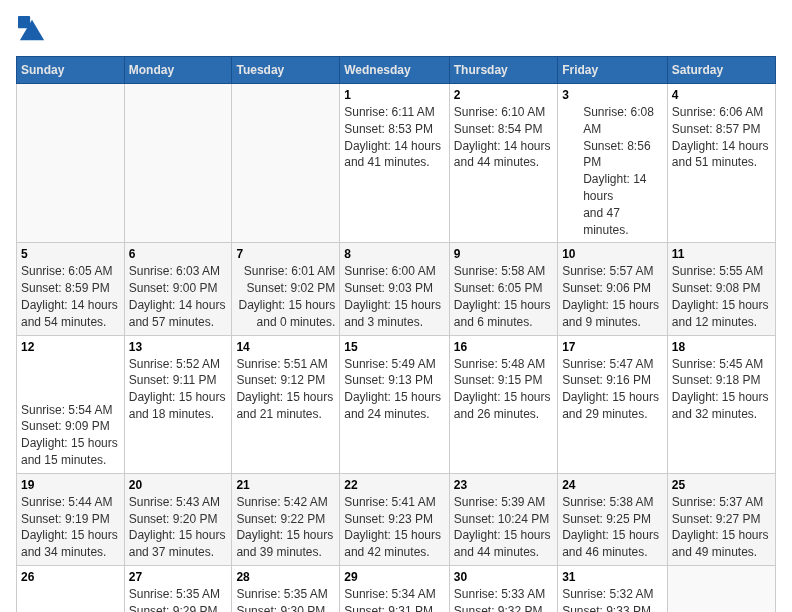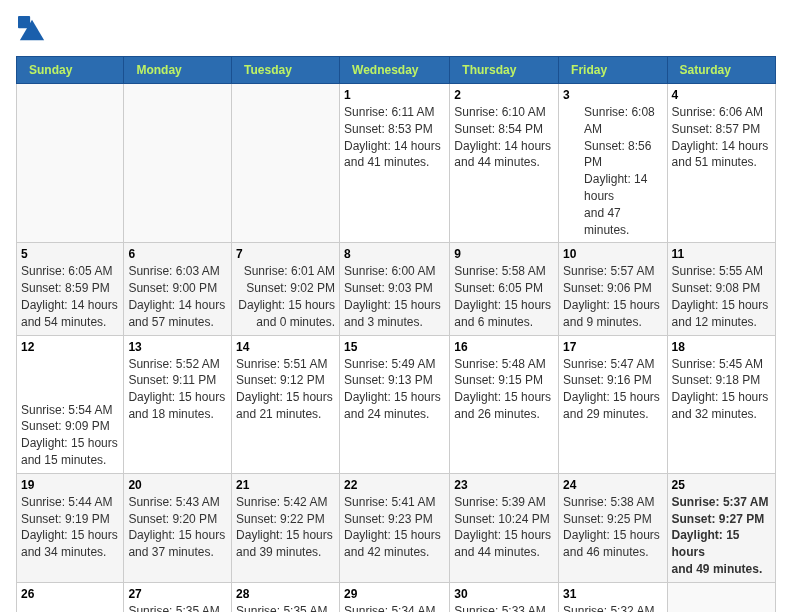--- a/index.html
+++ b/index.html
@@ -43,22 +43,22 @@
       font-size: 15px;
       color: #333;
     }
     .calendar {
       width: 100%;
       border-collapse: collapse;
       font-size: 11px;
     }
     .calendar thead th {
       background-color: #2b6cb0;
-      color: #bef264;
-      padding: 6px 12px;
+      color: #e5e5e5;
+      padding: 6px 4px;
       text-align: left;
       font-size: 12px;
       font-weight: bold;
       border: 1px solid #1a5090;
     }
     .calendar tbody td {
       vertical-align: top;
       border: 1px solid #ccc;
       padding: 4px;
       width: 113px;
@@ -292,21 +292,21 @@
         </td>
         <td>
           <span class="day-number">24</span>
           <div class="day-info" style="white-space: pre-line;">Sunrise: 5:38 AM
 Sunset: 9:25 PM
 Daylight: 15 hours
 and 46 minutes.</div>
         </td>
         <td>
           <span class="day-number">25</span>
-          <div class="day-info" style="white-space: pre-line; font-weight: bold;">Sunrise: 5:37 AM
+          <div class="day-info" style="white-space: pre-line;">Sunrise: 5:37 AM
 Sunset: 9:27 PM
 Daylight: 15 hours
 and 49 minutes.</div>
         </td>
       </tr>
       <tr>
         <td>
           <span class="day-number">26</span>
           <div class="day-info" style="white-space: pre-line; margin-top: 28px;">Sunrise: 5:36 AM
 Sunset: 9:28 PM

